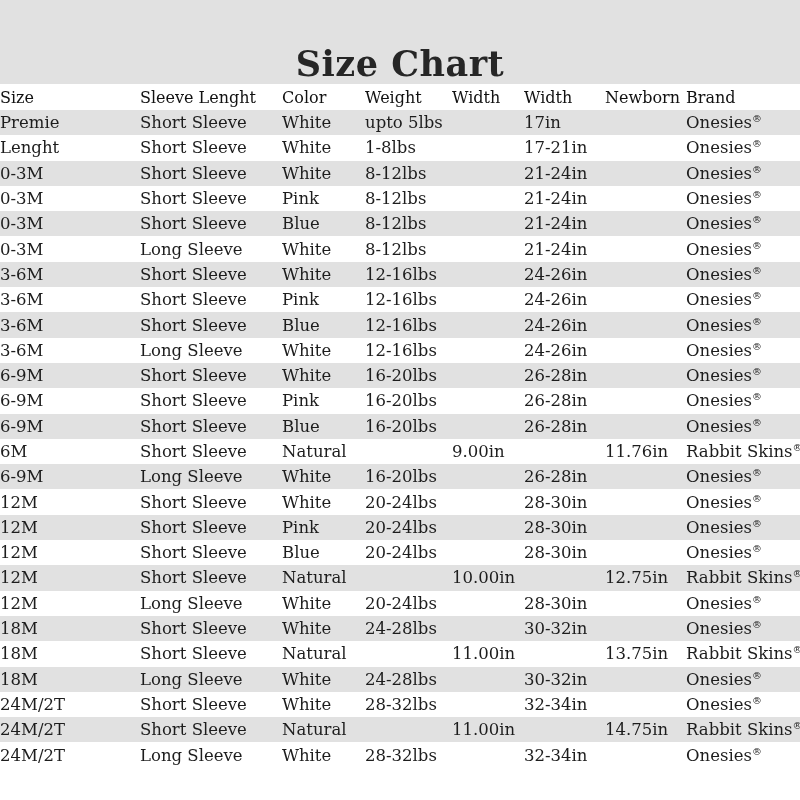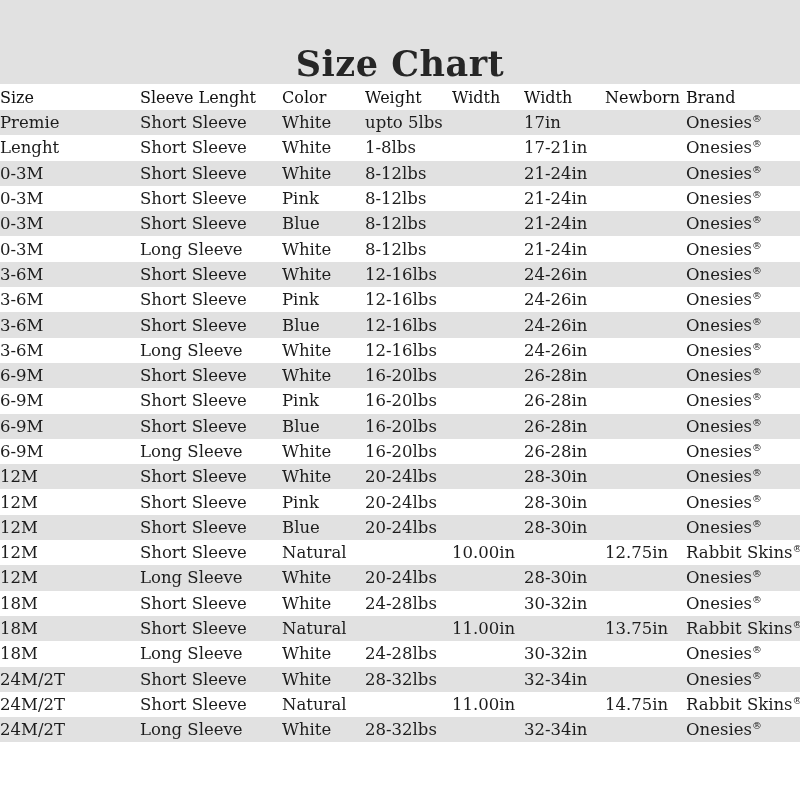--- a/index.html
+++ b/index.html
@@ -232,20 +232,30 @@
           <td class="c0">6-9M</td>
           <td class="c1">Short Sleeve</td>
           <td class="c2">Blue</td>
           <td class="c3">16-20lbs</td>
           <td class="c4"></td>
           <td class="c5">26-28in</td>
           <td class="c6"></td>
           <td class="c7">Onesies<sup class="reg">®</sup></td>
         </tr>
         <tr>
+          <td class="c0">6M</td>
+          <td class="c1">Short Sleeve</td>
+          <td class="c2">Natural</td>
+          <td class="c3"></td>
+          <td class="c4">9.00in</td>
+          <td class="c5"></td>
+          <td class="c6">11.76in</td>
+          <td class="c7">Rabbit Skins<sup class="reg">®</sup></td>
+        </tr>
+        <tr>
           <td class="c0">6-9M</td>
           <td class="c1">Long Sleeve</td>
           <td class="c2">White</td>
           <td class="c3">16-20lbs</td>
           <td class="c4"></td>
           <td class="c5">26-28in</td>
           <td class="c6"></td>
           <td class="c7">Onesies<sup class="reg">®</sup></td>
         </tr>
         <tr>

